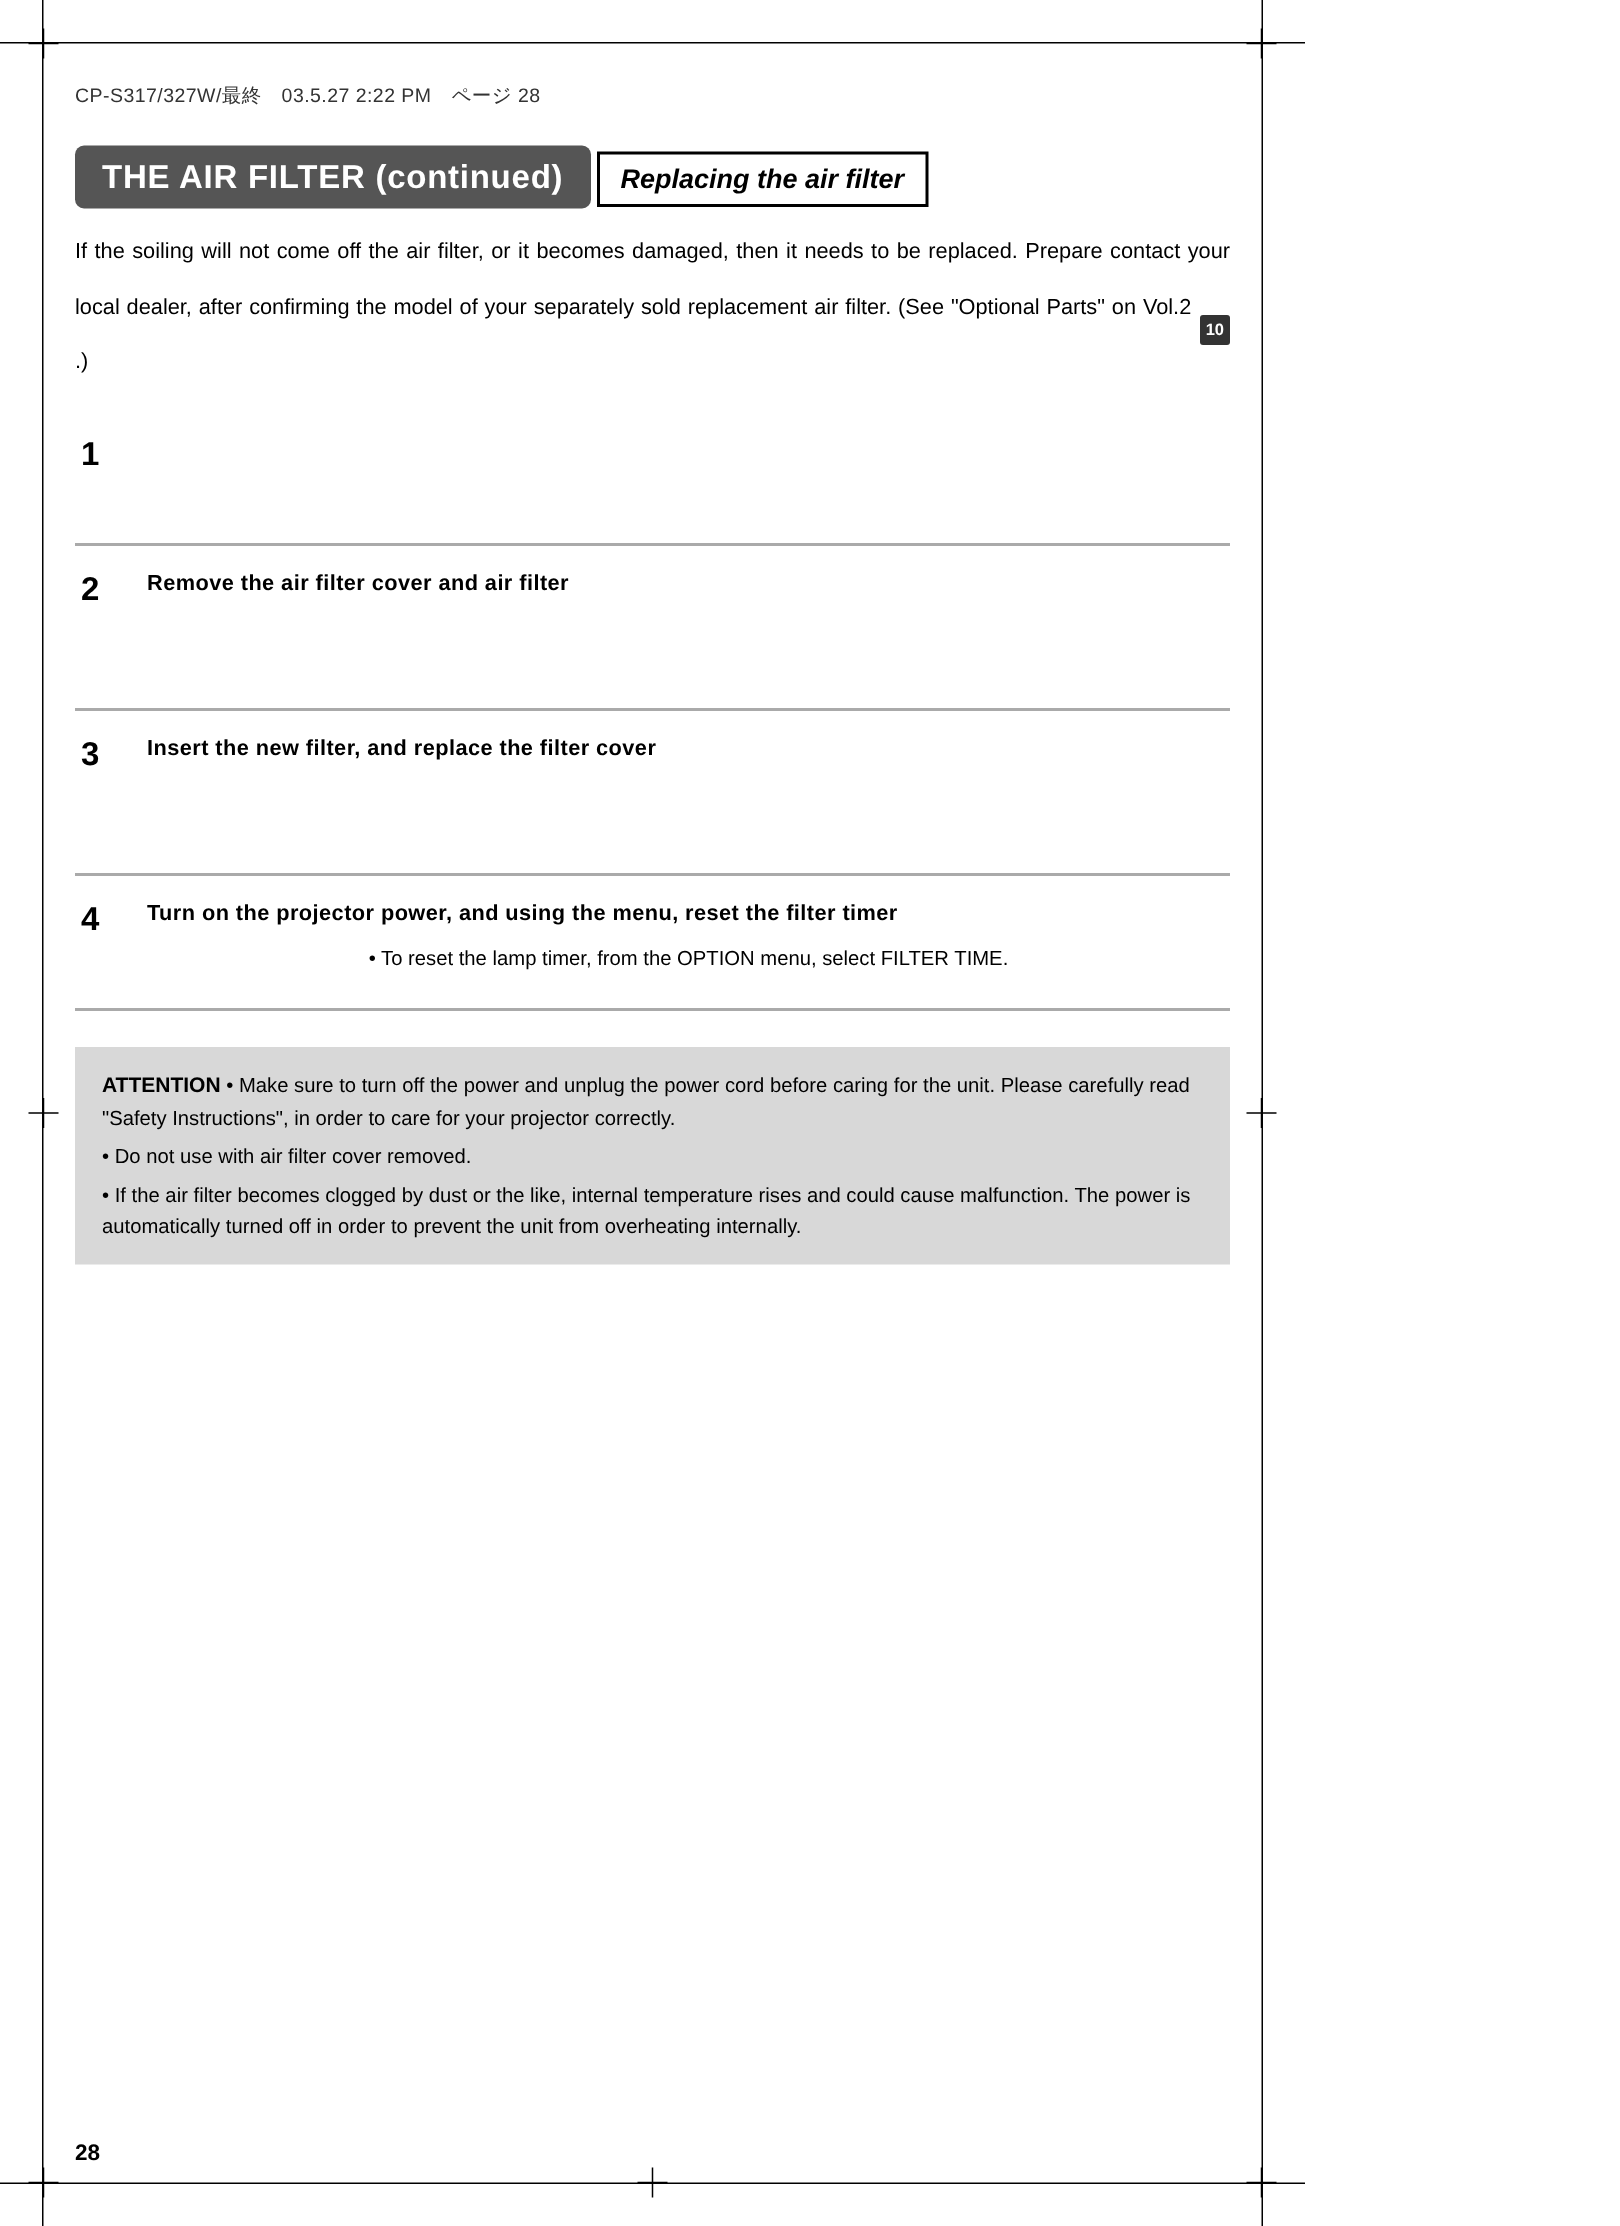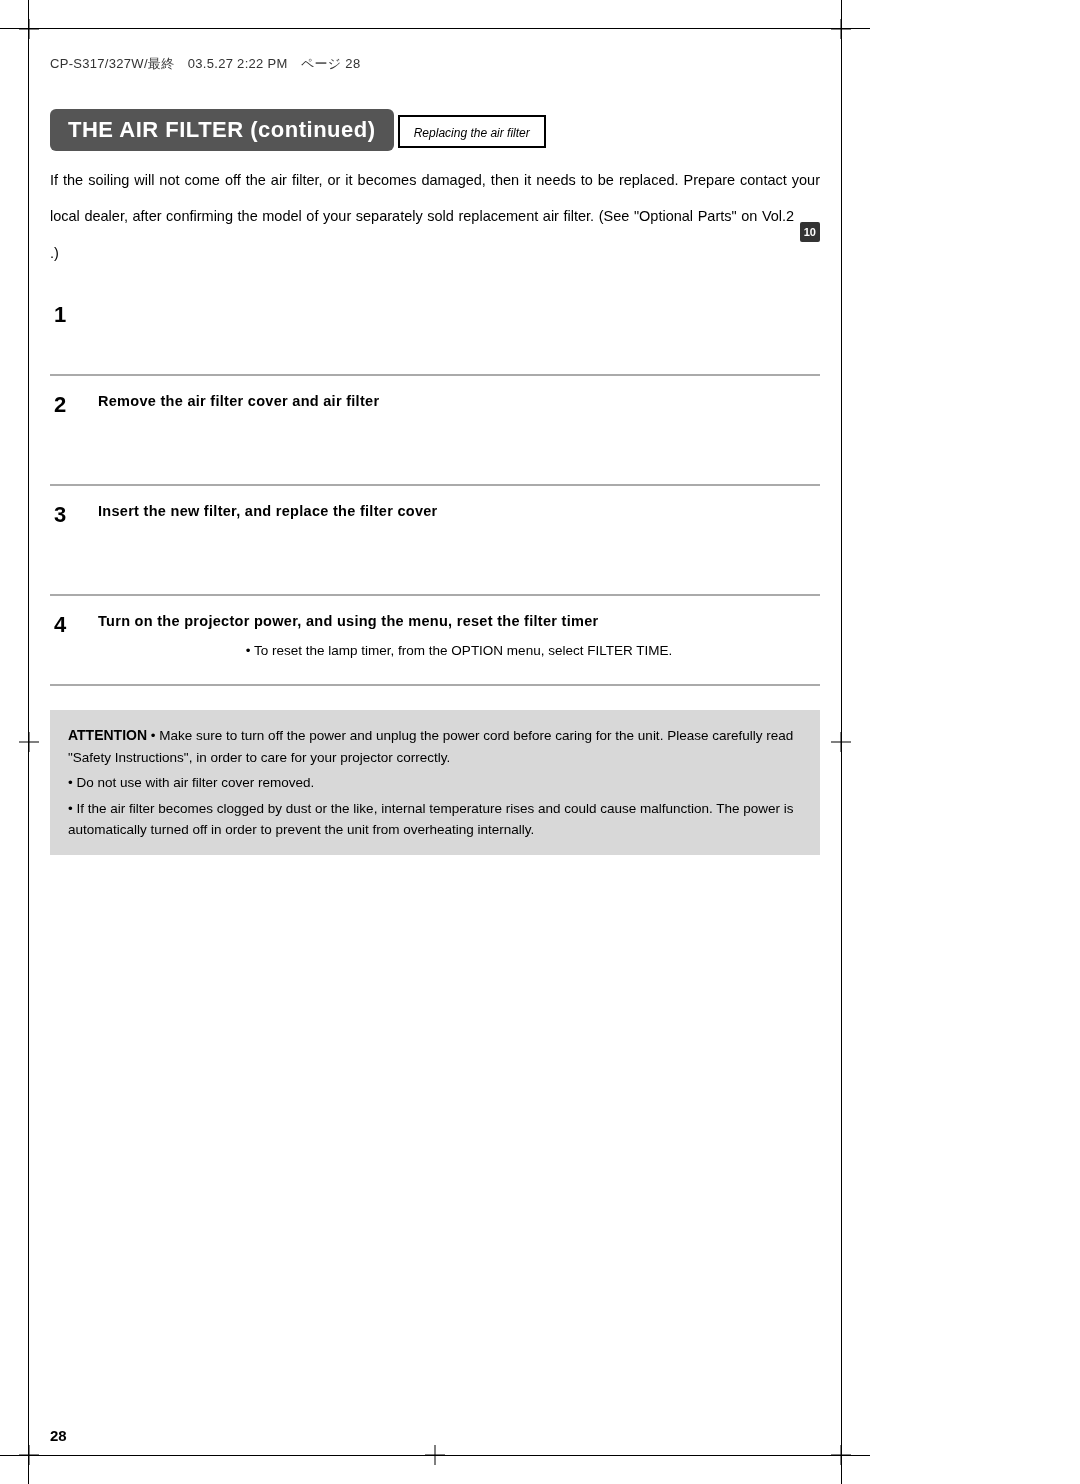--- a/index.html
+++ b/index.html
@@ -154,36 +154,36 @@
 
     
     .header-bar {
       background: #555555;
       color: #ffffff;
       padding: 8px 18px;
       font-size: 22px;
       font-weight: bold;
       border-radius: 6px;
       display: inline-block;
-      margin-top: 36px;
+      margin-top: 24px;
       margin-bottom: 18px;
       letter-spacing: 0.5px;
     }
 
     
     .section-heading-box {
       border: 2.5px solid #000000;
       padding: 6px 14px;
       display: inline-block;
       margin-bottom: 16px;
       background: #ffffff;
     }
     .section-heading-box span {
-      font-size: 12px;
-      font-weight: normal;
+      font-size: 18px;
+      font-weight: bold;
       font-style: italic;
     }
 
     
     .intro-text {
       font-size: 14.5px;
       line-height: 1.65;
       margin-bottom: 20px;
       text-align: justify;
     }

